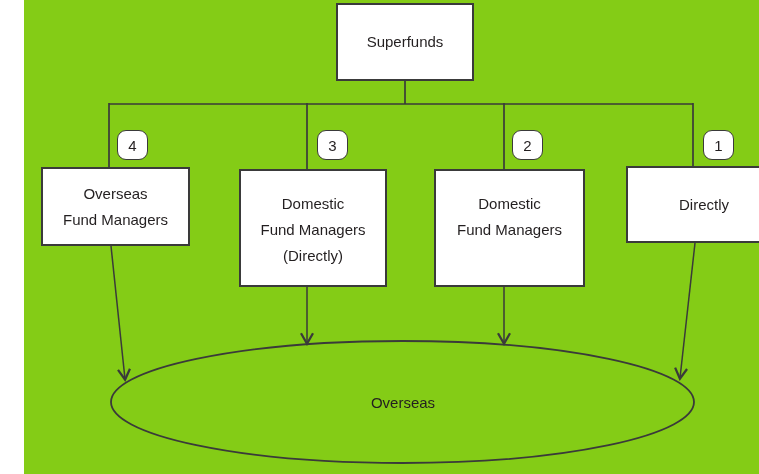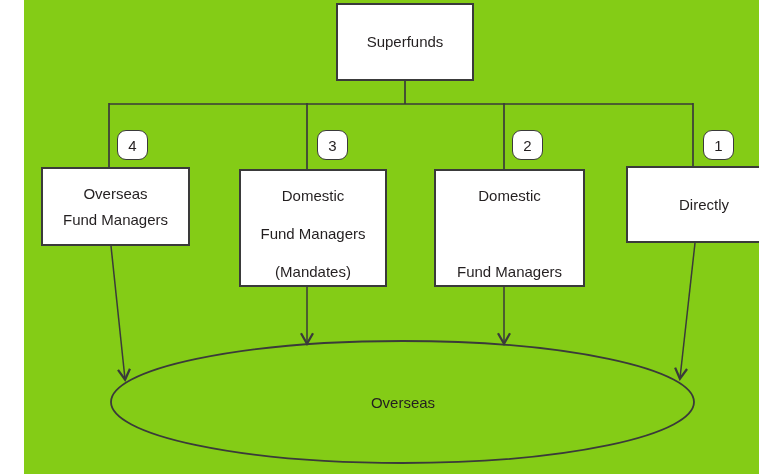--- a/index.html
+++ b/index.html
@@ -29,22 +29,22 @@
     border: 2px solid #3a3a3a;
     display: flex;
     flex-direction: column;
     align-items: center;
     justify-content: center;
     text-align: center;
     font-size: 15px;
     line-height: 26px;
   }
   .box.top-align {
-    justify-content: space-between;
-    padding-top: 12px;
+    justify-content: flex-start;
+    padding-top: 20px;
   }
   .badge {
     position: absolute;
     box-sizing: border-box;
     width: 31px;
     height: 30px;
     background: #ffffff;
     border: 1.5px solid #3a3a3a;
     border-radius: 9px;
     display: flex;
@@ -106,21 +106,21 @@
   </div>
 
   <div class="box" style="left:17px; top:167px; width:149px; height:79px;">
     <span>Overseas</span>
     <span>Fund Managers</span>
   </div>
 
   <div class="box top-align" style="left:215px; top:169px; width:148px; height:118px;">
     <span>Domestic</span>
     <span>Fund Managers</span>
-    <span>(Mandates)</span>
+    <span>(Directly)</span>
   </div>
 
   <div class="box top-align" style="left:410px; top:169px; width:151px; height:118px;">
     <span>Domestic</span>
     <span>Fund Managers</span>
   </div>
 
   <div class="box" style="left:602px; top:166px; width:156px; height:77px;">
     <span>Directly</span>
   </div>

